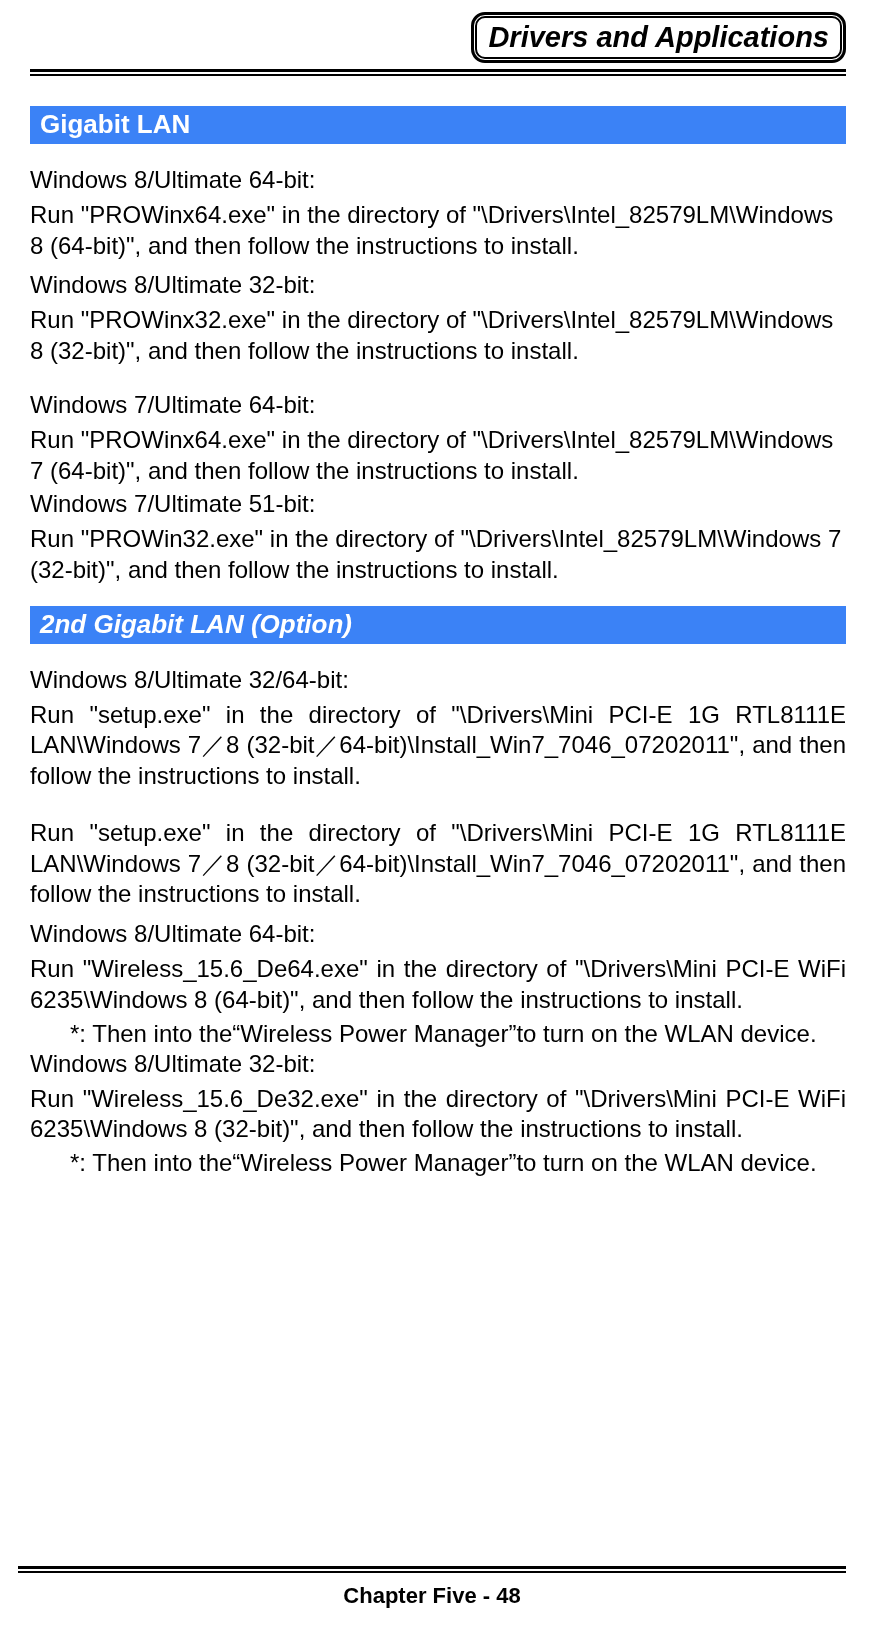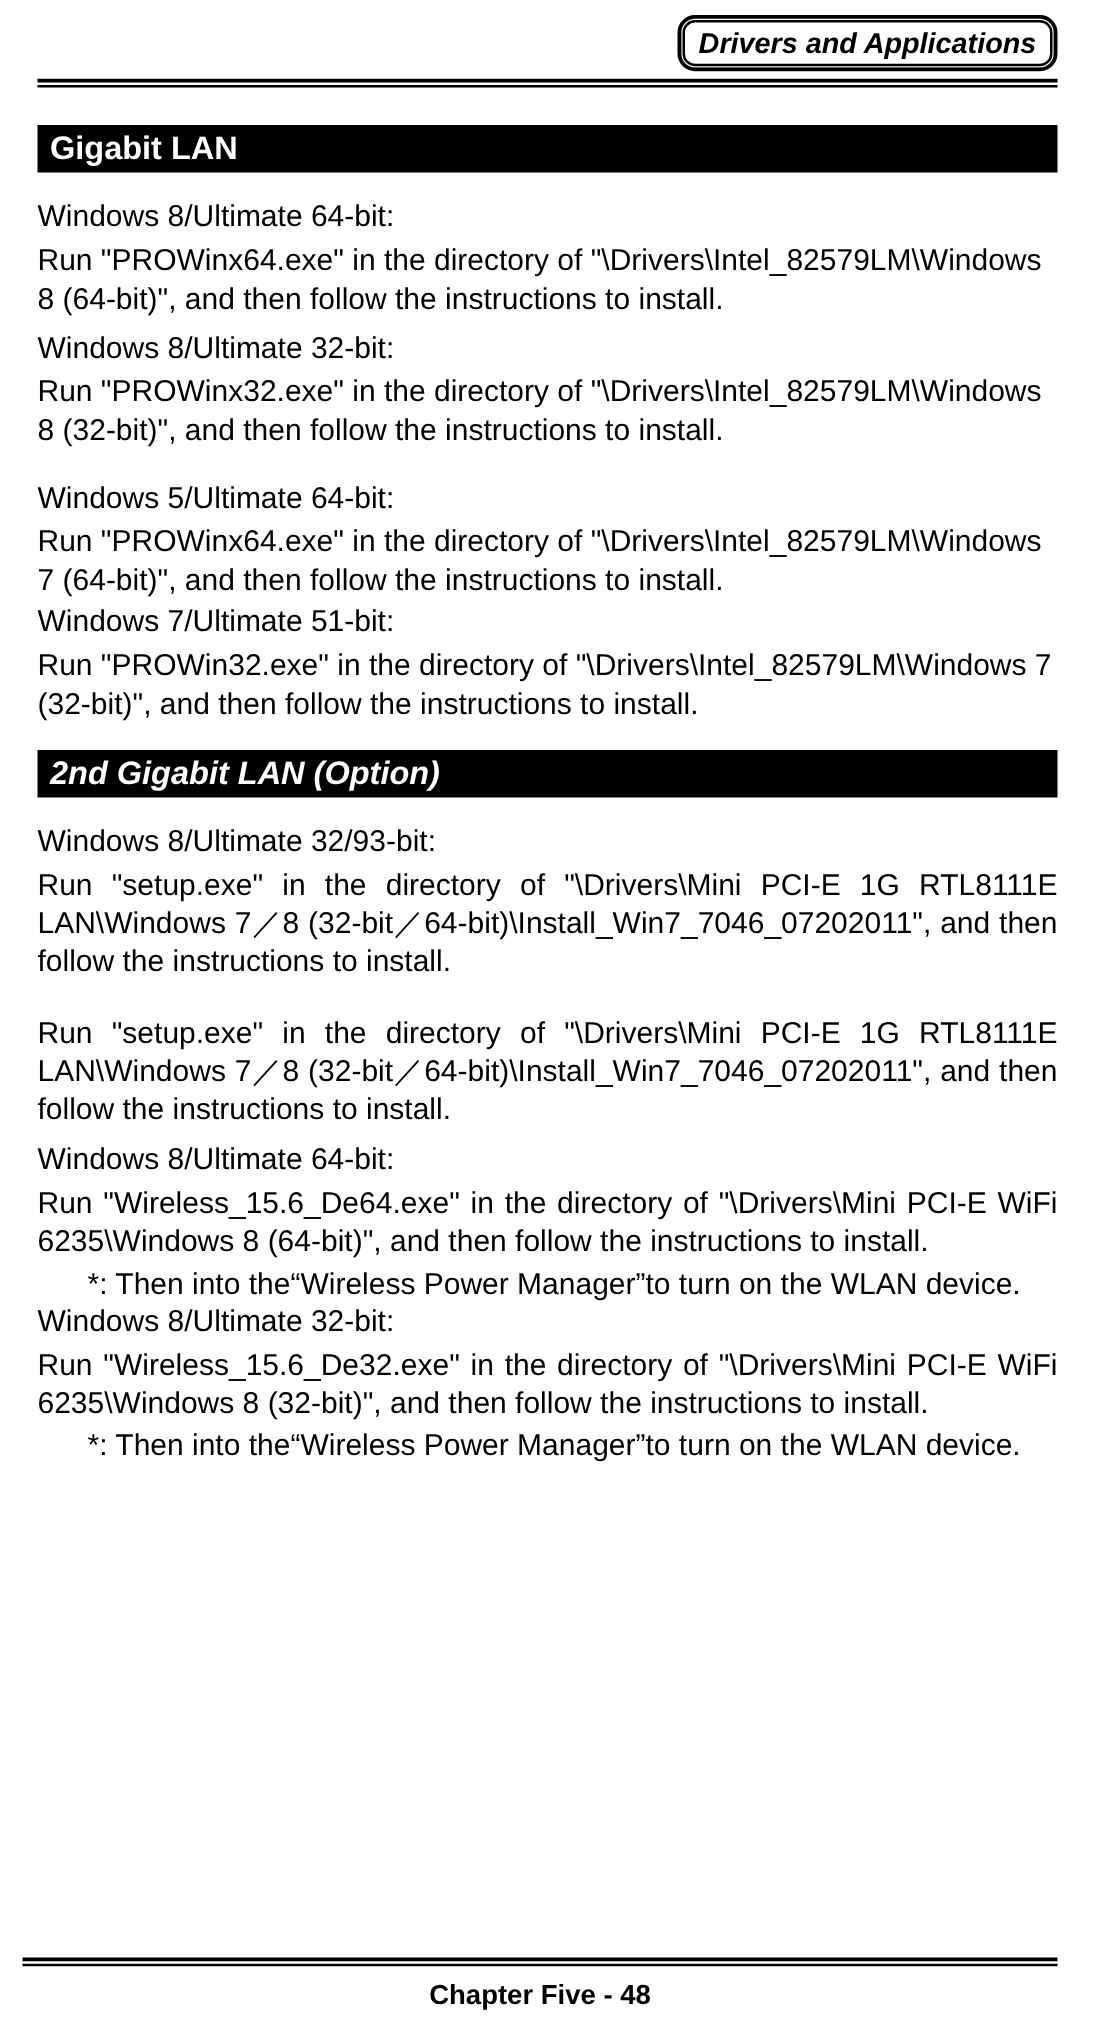--- a/index.html
+++ b/index.html
@@ -5,26 +5,26 @@
   * { box-sizing: border-box; margin: 0; padding: 0; }
   html, body { width: 876px; background: #fff; font-family: Arial, Helvetica, sans-serif; color: #000; }
   .page { width: 876px; min-height: 1629px; padding: 12px 30px 40px 30px; position: relative; }
   .header-box {
     float: right;
     border: 3px solid #000;
     border-radius: 14px;
     padding: 6px 14px;
     font-weight: bold;
     font-style: italic;
-    font-size: 23px;
+    font-size: 29px;
     margin-bottom: 6px;
     box-shadow: inset 0 0 0 1px #fff, inset 0 0 0 3px #000;
   }
   .header-rule { clear: both; border-top: 3px solid #000; border-bottom: 2px solid #000; height: 7px; margin-bottom: 28px; }
-  .section-bar { background: #000000; color: #fff; font-weight: bold; font-size: 26px; padding: 3px 6px 4px 10px; margin: 30px 0 22px 0; }
+  .section-bar { background: #3b82f6; color: #fff; font-weight: bold; font-size: 26px; padding: 3px 6px 4px 10px; margin: 30px 0 22px 0; }
   .section-bar.mt-less { margin-top: 20px; font-style: italic; }
   .subhead { font-weight: normal; font-size: 24px; margin: 10px 0 6px 0; }
   .para { font-size: 24px; line-height: 1.28; margin-bottom: 4px; }
   .para.justify { text-align: justify; }
   .note { font-size: 24px; margin: 2px 0 2px 40px; }
   .footer-area { position: absolute; bottom: 20px; left: 18px; right: 30px; }
   .footer-rule { border-top: 3px solid #000; border-bottom: 2px solid #000; height: 7px; margin-bottom: 10px; }
   .footer-text { text-align: center; font-weight: bold; font-size: 22px; }
   .gap { height: 22px; }
 </style>
@@ -39,29 +39,29 @@
   <div class="section-bar">Gigabit LAN</div>
 
   <div class="subhead">Windows 8/Ultimate 64-bit:</div>
   <div class="para">Run "PROWinx64.exe" in the directory of "\Drivers\Intel_82579LM\Windows 8 (64-bit)", and then follow the instructions to install.</div>
 
   <div class="subhead">Windows 8/Ultimate 32-bit:</div>
   <div class="para">Run "PROWinx32.exe" in the directory of "\Drivers\Intel_82579LM\Windows 8 (32-bit)", and then follow the instructions to install.</div>
 
   <div style="height:10px"></div>
 
-  <div class="subhead">Windows 5/Ultimate 64-bit:</div>
+  <div class="subhead">Windows 7/Ultimate 64-bit:</div>
   <div class="para">Run "PROWinx64.exe" in the directory of "\Drivers\Intel_82579LM\Windows 7 (64-bit)", and then follow the instructions to install.</div>
 
   <div class="subhead" style="margin-top:2px">Windows 7/Ultimate 51-bit:</div>
   <div class="para">Run "PROWin32.exe" in the directory of "\Drivers\Intel_82579LM\Windows 7 (32-bit)", and then follow the instructions to install.</div>
 
   <div class="section-bar mt-less">2nd Gigabit LAN (Option)</div>
 
-  <div class="subhead">Windows 8/Ultimate 32/93-bit:</div>
+  <div class="subhead">Windows 8/Ultimate 32/64-bit:</div>
   <div class="para justify">Run "setup.exe" in the directory of "\Drivers\Mini PCI-E 1G RTL8111E LAN\Windows 7／8 (32-bit／64-bit)\Install_Win7_7046_07202011", and then follow the instructions to install.</div>
 
   <div class="gap"></div>
 
   <div class="para justify">Run "setup.exe" in the directory of "\Drivers\Mini PCI-E 1G RTL8111E LAN\Windows 7／8 (32-bit／64-bit)\Install_Win7_7046_07202011", and then follow the instructions to install.</div>
 
 
   <div class="subhead">Windows 8/Ultimate 64-bit:</div>
   <div class="para justify">Run "Wireless_15.6_De64.exe" in the directory of "\Drivers\Mini PCI-E WiFi 6235\Windows 8 (64-bit)", and then follow the instructions to install.</div>
   <div class="note">*: Then into the“Wireless Power Manager”to turn on the WLAN device.</div>

